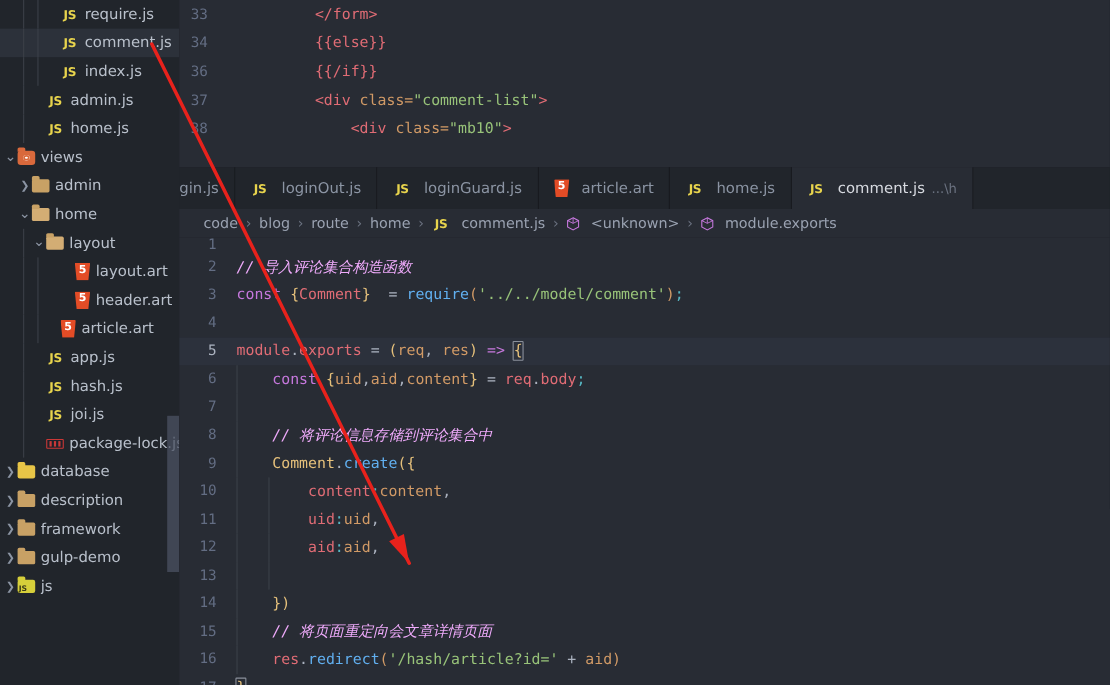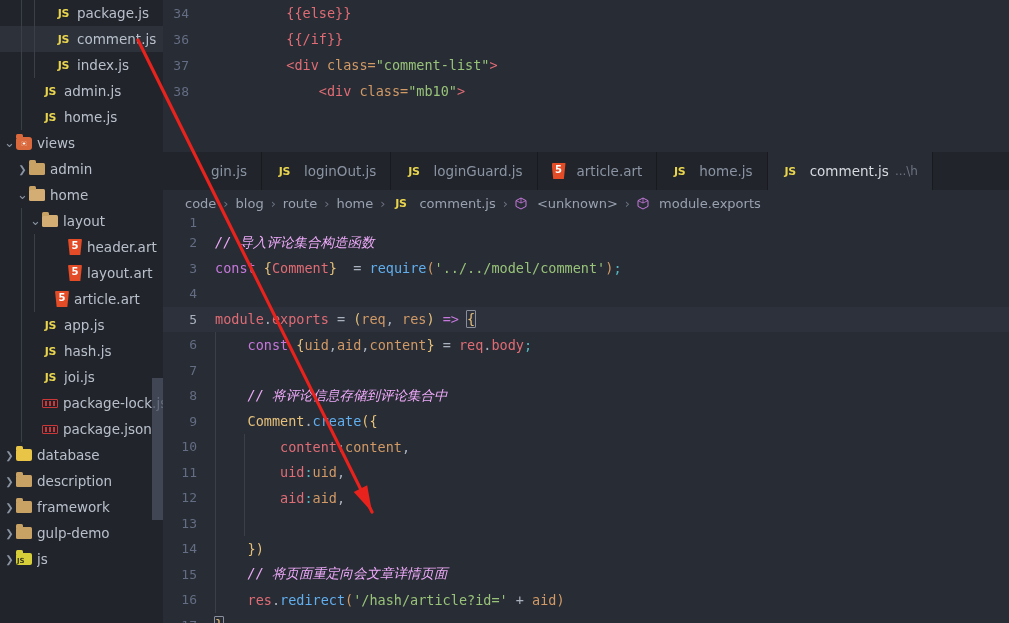--- a/index.html
+++ b/index.html
@@ -140,21 +140,21 @@
   #tabbar {
     position: absolute; left: 163px; top: 152px; width: 846px; height: 38px;
     background: #21252b; display: flex; align-items: stretch;
   }
   .tab {
     display: flex; align-items: center; gap: 6px; padding: 0 14px;
     background: #21252b; color: #8b94a3; font-size: 13.5px;
     border-right: 1px solid #181a1f; white-space: nowrap;
     flex: 0 0 auto;
   }
-  .tab.first { padding-left: 0; margin-left: 48px; }
+  .tab.first { padding-left: 0; }
   .tab.active { background: #282c34; color: #d7dae0; }
   .tab .dim { color: #6b7280; font-size: 12px; }
 
   
   #breadcrumb {
     position: absolute; left: 163px; top: 190px; width: 846px; height: 26px;
     background: #282c34; display: flex; align-items: center;
     padding-left: 22px; gap: 5px; font-size: 13px; color: #9aa2b1;
     white-space: nowrap;
   }
@@ -186,21 +186,21 @@
 <div id="root">
 
   <div id="sidebar">
     <div id="tree">
         <div class="tree-row">
           <span class="iguide" style="left: 21px;"></span>
           <span class="iguide" style="left: 34px;"></span>
           <span style="display: inline-block; flex: 0 0 auto; width: 42px;"></span>
           <span class="chev none"></span>
           <span class="ico js-ico">JS</span>
-          <span class="lbl">package.js</span>
+          <span class="lbl">require.js</span>
         </div>
         <div class="tree-row sel">
           <span class="iguide" style="left: 21px;"></span>
           <span class="iguide" style="left: 34px;"></span>
           <span style="display: inline-block; flex: 0 0 auto; width: 42px;"></span>
           <span class="chev none"></span>
           <span class="ico js-ico">JS</span>
           <span class="lbl">comment.js</span>
         </div>
         <div class="tree-row">
@@ -259,31 +259,31 @@
           <span class="lbl">layout</span>
         </div>
         <div class="tree-row">
           <span class="iguide" style="left: 21px;"></span>
           <span class="iguide" style="left: 34px;"></span>
           <span style="display: inline-block; flex: 0 0 auto; width: 55px;"></span>
           <span class="chev none"></span>
           <span class="ico">
             <span class="h5"></span>
           </span>
-          <span class="lbl">header.art</span>
+          <span class="lbl">layout.art</span>
         </div>
         <div class="tree-row">
           <span class="iguide" style="left: 21px;"></span>
           <span class="iguide" style="left: 34px;"></span>
           <span style="display: inline-block; flex: 0 0 auto; width: 55px;"></span>
           <span class="chev none"></span>
           <span class="ico">
             <span class="h5"></span>
           </span>
-          <span class="lbl">layout.art</span>
+          <span class="lbl">header.art</span>
         </div>
         <div class="tree-row">
           <span class="iguide" style="left: 21px;"></span>
           <span class="iguide" style="left: 34px;"></span>
           <span style="display: inline-block; flex: 0 0 auto; width: 42px;"></span>
           <span class="chev none"></span>
           <span class="ico">
             <span class="h5"></span>
           </span>
           <span class="lbl">article.art</span>
@@ -312,29 +312,20 @@
         <div class="tree-row">
           <span class="iguide" style="left: 21px;"></span>
           <span style="display: inline-block; flex: 0 0 auto; width: 29px;"></span>
           <span class="chev none"></span>
           <span class="ico">
             <span class="npm"></span>
           </span>
           <span class="lbl">package-lock.js...</span>
         </div>
         <div class="tree-row">
-          <span class="iguide" style="left: 21px;"></span>
-          <span style="display: inline-block; flex: 0 0 auto; width: 29px;"></span>
-          <span class="chev none"></span>
-          <span class="ico">
-            <span class="npm"></span>
-          </span>
-          <span class="lbl">package.json</span>
-        </div>
-        <div class="tree-row">
           <span style="display: inline-block; flex: 0 0 auto; width: 3px;"></span>
           <span class="chev">❯</span>
           <span class="ico">
             <span class="folder db"></span>
           </span>
           <span class="lbl">database</span>
         </div>
         <div class="tree-row">
           <span style="display: inline-block; flex: 0 0 auto; width: 3px;"></span>
           <span class="chev">❯</span>
@@ -365,20 +356,24 @@
           <span class="ico">
             <span class="folder jsf"></span>
           </span>
           <span class="lbl">js</span>
         </div>
       </div>
     <div id="side-scroll"></div>
   </div>
 
   <div id="top-pane">
+    <div class="code-line">
+      <span class="ln">33</span>
+      <span class="ctxt"><span style="color:transparent">          </span><span class="s-tag">&lt;/form&gt;</span></span>
+    </div>
     <div class="code-line">
       <span class="ln">34</span>
       <span class="ctxt"><span style="color:transparent">          </span><span class="s-tag">{{else}}</span></span>
     </div>
     <div class="code-line">
       <span class="ln">36</span>
       <span class="ctxt"><span style="color:transparent">          </span><span class="s-tag">{{/if}}</span></span>
     </div>
     <div class="code-line">
       <span class="ln">37</span>

